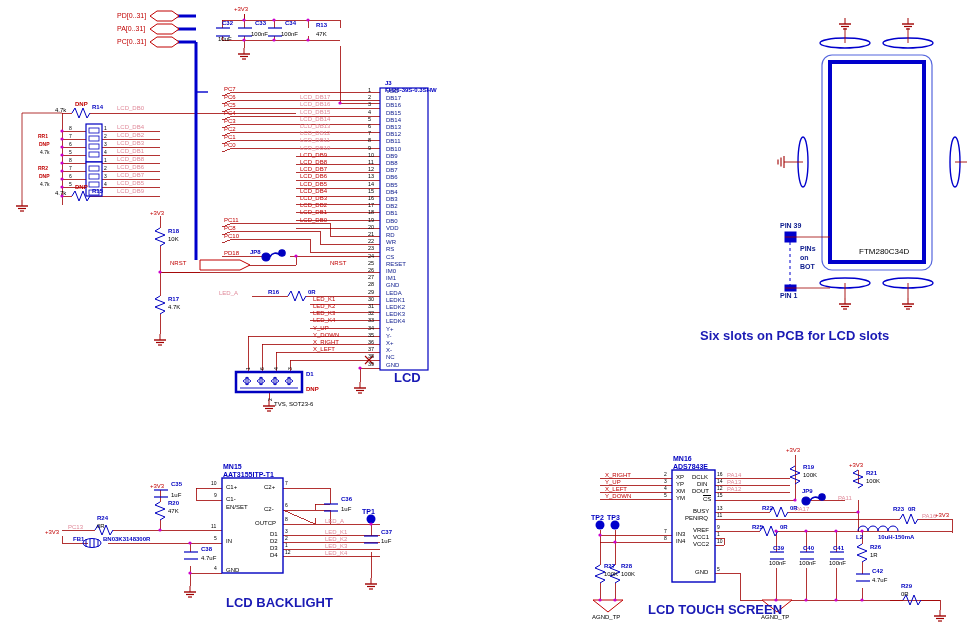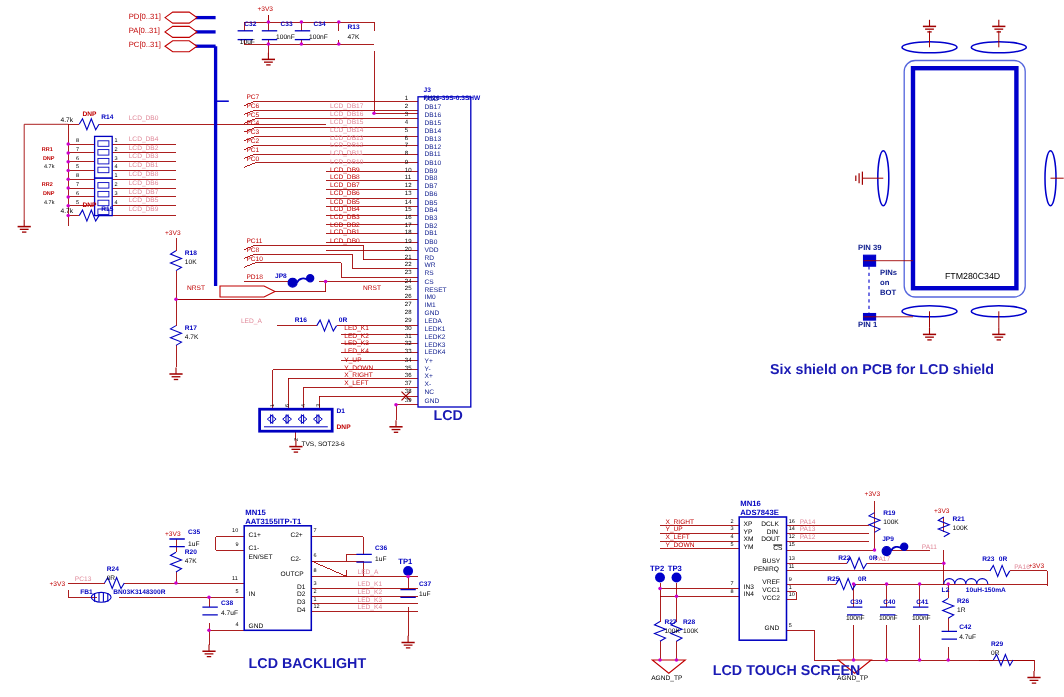--- a/index.html
+++ b/index.html
@@ -703,21 +703,21 @@
       <div class="lbl t6 red" style="left: 313px; top: 339px;">X_RIGHT</div>
       <div class="lbl t6 red" style="left: 313px; top: 346.2px;">X_LEFT</div>
     </div>
 
 <div class="lbl t7 dblue b" style="left:780px;top:222px;">PIN 39</div>
 <div class="lbl t7 dblue b" style="left:780px;top:292px;">PIN 1</div>
 <div class="lbl t7 dblue b" style="left:800px;top:245px;">PINs</div>
 <div class="lbl t7 dblue b" style="left:800px;top:254px;">on</div>
 <div class="lbl t7 dblue b" style="left:800px;top:263px;">BOT</div>
 <div class="lbl t8 black" style="left:859px;top:248px;">FTM280C34D</div>
-<div class="title" style="position:absolute;left:700px;top:328px;">Six shield on PCB for LCD shield</div>
+<div class="title" style="position:absolute;left:700px;top:328px;">Six slots on PCB for LCD slots</div>
 
 <div class="lbl t7 blue b" style="left:223px;top:463px;">MN15</div>
 <div class="lbl t7 blue b" style="left:223px;top:471px;">AAT3155ITP-T1</div>
 <div class="title" style="position:absolute;left:226px;top:595px;">LCD BACKLIGHT</div>
 
 <div class="lbl t6 black" style="left:226px;top:484px;">C1+</div>
 <div class="lbl t5 black" style="left:211px;top:481px;">10</div>
 <div class="lbl t6 black" style="left:226px;top:496px;">C1-</div>
 <div class="lbl t5 black" style="left:214px;top:493px;">9</div>
 <div class="lbl t6 black" style="left:226px;top:504px;">EN/SET</div>

